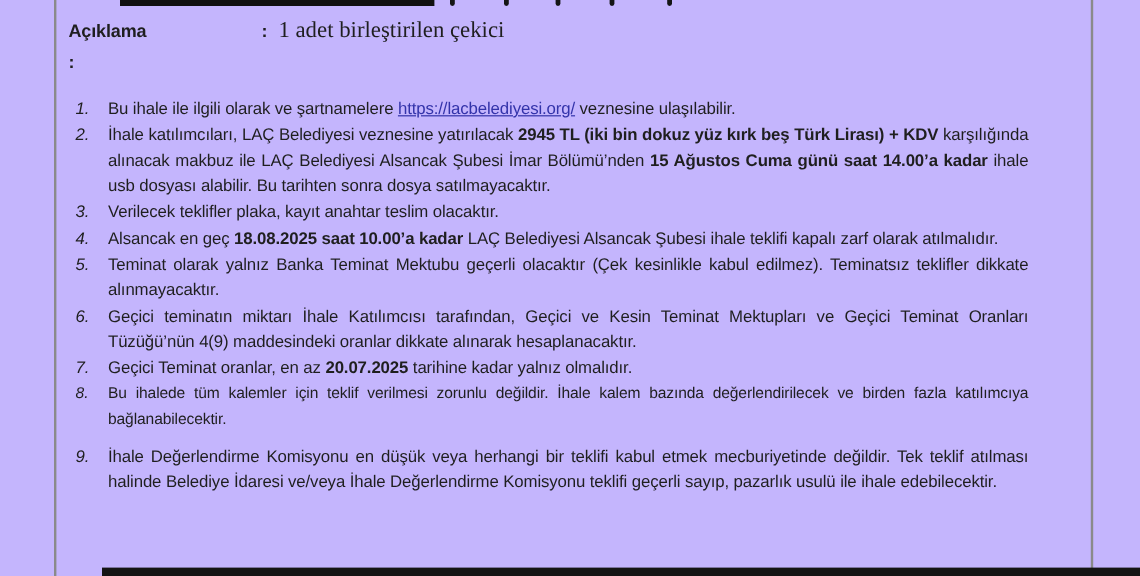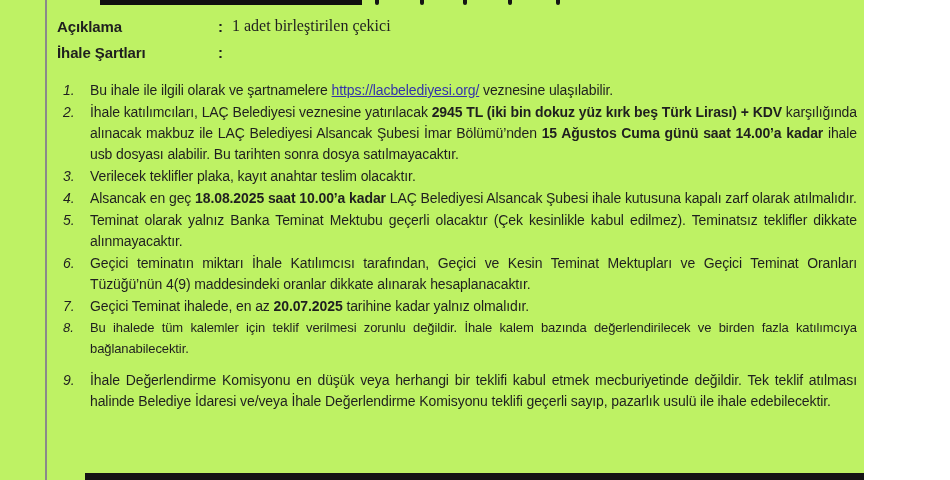--- a/index.html
+++ b/index.html
@@ -4,23 +4,23 @@
 <style>
   html, body { margin: 0; padding: 0; }
   body {
     width: 950px; height: 480px;
     background: #ffffff;
     font-family: "Liberation Sans", sans-serif;
     color: #1f1f1f;
   }
   .page {
     position: relative;
-    width: 864px; height: 480px;
+    width: 950px; height: 480px;
     overflow: hidden;
-    background: #bef264;
+    background: #c4b5fd;
   }
   
   .border-v {
     position: absolute; top: 0; bottom: 0;
     width: 2px; background: #8a8a8a;
   }
   .border-v.left  { left: 45px; }
   .border-v.right { left: 909px; }
 
   
@@ -47,21 +47,21 @@
     align-items: center;
   }
   .field-row.first { margin-top: 15px; }
   .field-row.second { margin-top: 7px; }
   .field-label {
     font-weight: bold; font-size: 15px; letter-spacing: -0.1px;
   }
   .field-colon { font-weight: bold; font-size: 15px; }
   .field-value.serif {
     font-family: "Liberation Serif", serif;
-    font-size: 16px; line-height: 22px;
+    font-size: 19px; line-height: 22px;
   }
 
   .cond-list { margin-top: 19px; padding-left: 6px; }
   .cond-item {
     display: flex;
     font-size: 14px; line-height: 21px; letter-spacing: -0.1px;
     margin-bottom: 1px;
   }
   .cond-item.smaller { font-size: 13px; line-height: 20.5px; }
   .cond-item.gap-before { margin-top: 11px; }
@@ -97,53 +97,52 @@
 
     <div class="field-row first">
       <span class="field-label">Açıklama</span>
       <span class="field-colon">:</span>
       <div class="field-value serif">
         <div>1 adet birleştirilen çekici</div>
       </div>
     </div>
 
     <div class="field-row second">
-      <span class="field-label">İhale Şartları</span>
       <span class="field-colon">:</span>
       <div class="field-value"></div>
     </div>
 
     <div class="cond-list" id="conditions-list">
         <div class="cond-item">
           <span class="cond-num">1.</span>
           <span class="cond-txt"><span>Bu ihale ile ilgili olarak ve şartnamelere </span><a class="link" href="#">https://lacbelediyesi.org/</a><span> veznesine ulaşılabilir.</span></span>
         </div>
         <div class="cond-item">
           <span class="cond-num">2.</span>
           <span class="cond-txt"><span>İhale katılımcıları, LAÇ Belediyesi veznesine yatırılacak </span><span class="b">2945 TL (iki bin dokuz yüz kırk beş Türk Lirası) + KDV</span><span> karşılığında alınacak makbuz ile LAÇ Belediyesi Alsancak Şubesi İmar Bölümü’nden </span><span class="b">15 Ağustos Cuma günü saat 14.00’a kadar</span><span> ihale usb dosyası alabilir. Bu tarihten sonra dosya satılmayacaktır.</span></span>
         </div>
         <div class="cond-item">
           <span class="cond-num">3.</span>
           <span class="cond-txt"><span>Verilecek teklifler plaka, kayıt anahtar teslim olacaktır.</span></span>
         </div>
         <div class="cond-item">
           <span class="cond-num">4.</span>
-          <span class="cond-txt"><span>Alsancak en geç </span><span class="b">18.08.2025 saat 10.00’a kadar</span><span> LAÇ Belediyesi Alsancak Şubesi ihale kutusuna kapalı zarf olarak atılmalıdır.</span></span>
+          <span class="cond-txt"><span>Alsancak en geç </span><span class="b">18.08.2025 saat 10.00’a kadar</span><span> LAÇ Belediyesi Alsancak Şubesi ihale teklifi kapalı zarf olarak atılmalıdır.</span></span>
         </div>
         <div class="cond-item">
           <span class="cond-num">5.</span>
           <span class="cond-txt"><span>Teminat olarak yalnız Banka Teminat Mektubu geçerli olacaktır (Çek kesinlikle kabul edilmez). Teminatsız teklifler dikkate alınmayacaktır.</span></span>
         </div>
         <div class="cond-item">
           <span class="cond-num">6.</span>
           <span class="cond-txt"><span>Geçici teminatın miktarı İhale Katılımcısı tarafından, Geçici ve Kesin Teminat Mektupları ve Geçici Teminat Oranları Tüzüğü’nün 4(9) maddesindeki oranlar dikkate alınarak hesaplanacaktır.</span></span>
         </div>
         <div class="cond-item">
           <span class="cond-num">7.</span>
-          <span class="cond-txt"><span>Geçici Teminat ihalede, en az </span><span class="b">20.07.2025</span><span> tarihine kadar yalnız olmalıdır.</span></span>
+          <span class="cond-txt"><span>Geçici Teminat oranlar, en az </span><span class="b">20.07.2025</span><span> tarihine kadar yalnız olmalıdır.</span></span>
         </div>
         <div class="cond-item smaller">
           <span class="cond-num">8.</span>
           <span class="cond-txt"><span>Bu ihalede tüm kalemler için teklif verilmesi zorunlu değildir. İhale kalem bazında değerlendirilecek ve birden fazla katılımcıya bağlanabilecektir.</span></span>
         </div>
         <div class="cond-item gap-before">
           <span class="cond-num">9.</span>
           <span class="cond-txt"><span>İhale Değerlendirme Komisyonu en düşük veya herhangi bir teklifi kabul etmek mecburiyetinde değildir. Tek teklif atılması halinde Belediye İdaresi ve/veya İhale Değerlendirme Komisyonu teklifi geçerli sayıp, pazarlık usulü ile ihale edebilecektir.</span></span>
         </div>
       </div>

